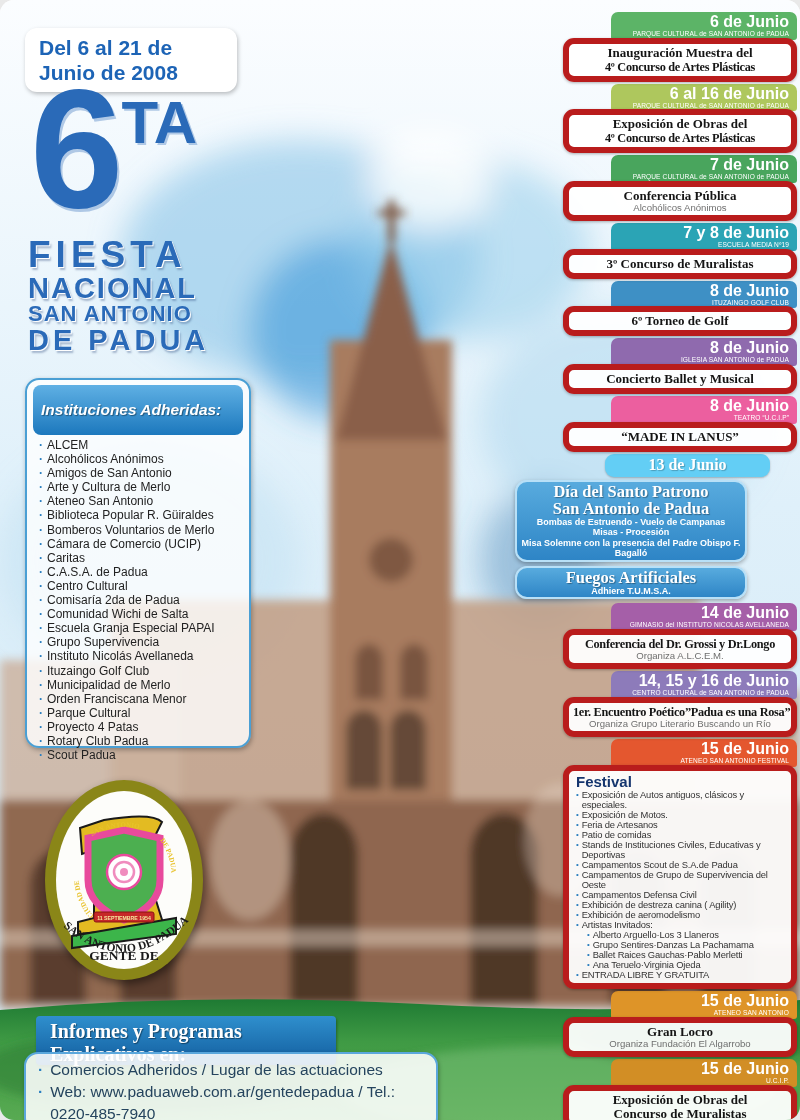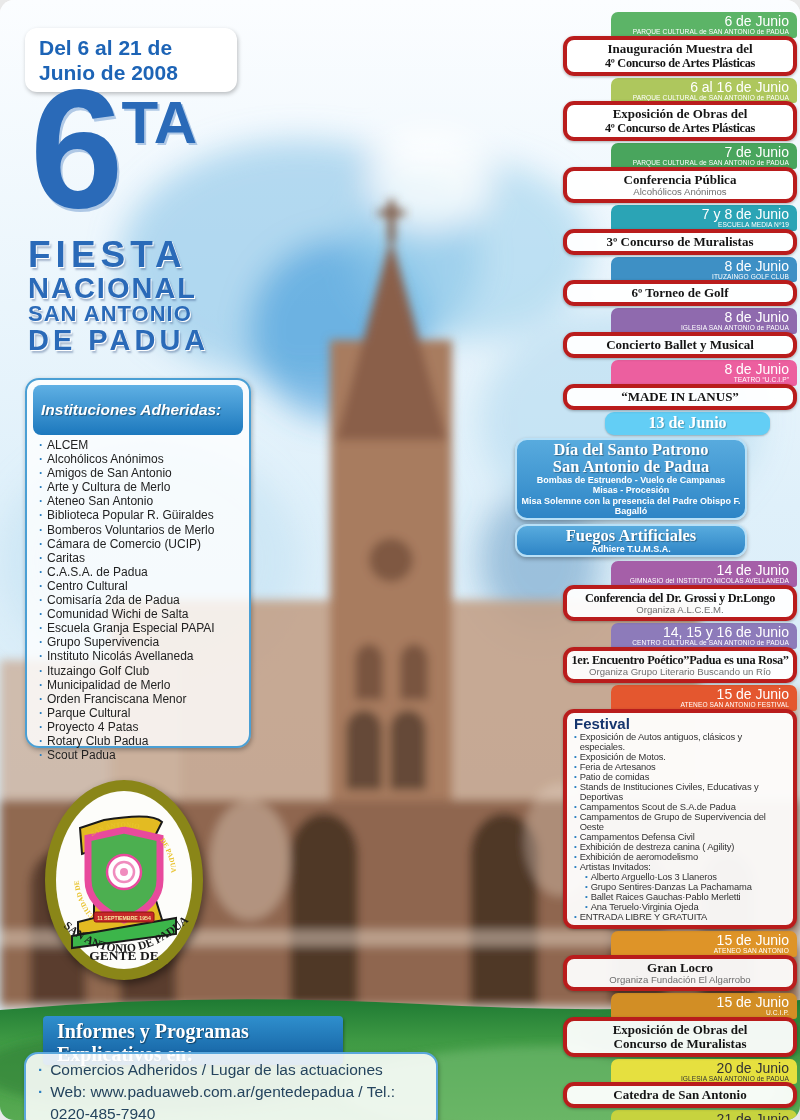--- a/index.html
+++ b/index.html
@@ -29,39 +29,39 @@
         background:rgba(255,255,255,.8);border:2px solid #4a9fd4;border-radius:14px;
         box-shadow:1px 2px 5px rgba(0,0,0,.3);}
   .inst-title{margin:5px 6px 3px 6px;background:linear-gradient(180deg,#5fb0e4,#1c78bd);
         border-radius:8px;color:#fff;font-style:italic;font-weight:bold;font-size:15.5px;
         padding:16px 8px;text-shadow:1px 1px 1px rgba(0,0,0,.4);}
   .inst ul{list-style:none;margin:2px 0 0 0;padding:0 8px 0 12px;}
   .inst li{font-size:12px;line-height:14.1px;color:#222;display:flex;}
   .inst li .b{color:#2a7fc0;margin-right:4px;font-weight:bold;}
 
   
-  .info-bar{position:absolute;left:43px;top:1016px;width:300px;height:49px;box-sizing:border-box;
+  .info-bar{position:absolute;left:36px;top:1016px;width:300px;height:49px;box-sizing:border-box;
         background:linear-gradient(180deg,#2f8fcd,#125d9e);border-radius:4px;color:#fff;
         font-family:"Liberation Serif",serif;font-weight:bold;font-size:20px;padding:4px 0 0 14px;
         text-shadow:1px 1px 1px rgba(0,0,0,.45);box-shadow:1px 2px 3px rgba(0,0,0,.35);}
   .info-box{position:absolute;left:24px;top:1052px;width:414px;box-sizing:border-box;
         background:rgba(255,255,255,.88);border:2px solid #5aa7dc;border-radius:14px;padding:5px 12px;
         box-shadow:1px 2px 4px rgba(0,0,0,.3);}
   .info-box ul{list-style:none;margin:0;padding:0;}
   .info-box li{font-size:15.5px;line-height:22px;color:#25445e;display:flex;}
   .info-box li .b{color:#2a7fc0;margin-right:7px;font-weight:bold;}
 
   
   .events{position:absolute;left:563px;top:12px;width:234px;}
   .tag{width:186px;margin-left:auto;border-radius:7px 7px 3px 3px;padding:2px 8px 2px 3px;
        text-align:right;color:#fff;line-height:1;box-sizing:border-box;position:relative;z-index:1;}
-  .tag .d{display:block;font-size:14px;font-weight:normal;}
+  .tag .d{display:block;font-size:16px;font-weight:bold;}
   .tag .v{display:block;font-size:6.6px;margin-top:1px;letter-spacing:.1px;}
   .tag.dark{color:#333;}
-  .card{position:relative;z-index:2;background:rgba(255,255,255,.94);border:4px solid #b91c1c;
+  .card{position:relative;z-index:2;background:rgba(255,255,255,.94);border:6px solid #b91c1c;
         border-radius:11px;margin:-2px 0 2px 0;padding:2px 4px;text-align:center;
         box-shadow:0 1px 3px rgba(0,0,0,.3);}
   .card .t{font-family:"Liberation Serif",serif;font-weight:bold;font-size:13px;line-height:14px;
         color:#151515;white-space:nowrap;}
   .card .t.sm{font-size:12.3px;letter-spacing:-.3px;}
   .card .s{font-size:9.6px;color:#6f6f6f;line-height:10.5px;}
   .banner13{width:165px;margin:0 27px 3px auto;background:#63cef5;border-radius:9px;color:#fff;
         font-family:"Liberation Serif",serif;font-weight:bold;font-size:16px;text-align:center;
         padding:2px 0 3px 0;text-shadow:1px 1px 1px rgba(0,0,0,.25);box-shadow:0 1px 2px rgba(0,0,0,.25);}
   .bluebox{margin:0 0 4px -48px;width:232px;box-sizing:border-box;

